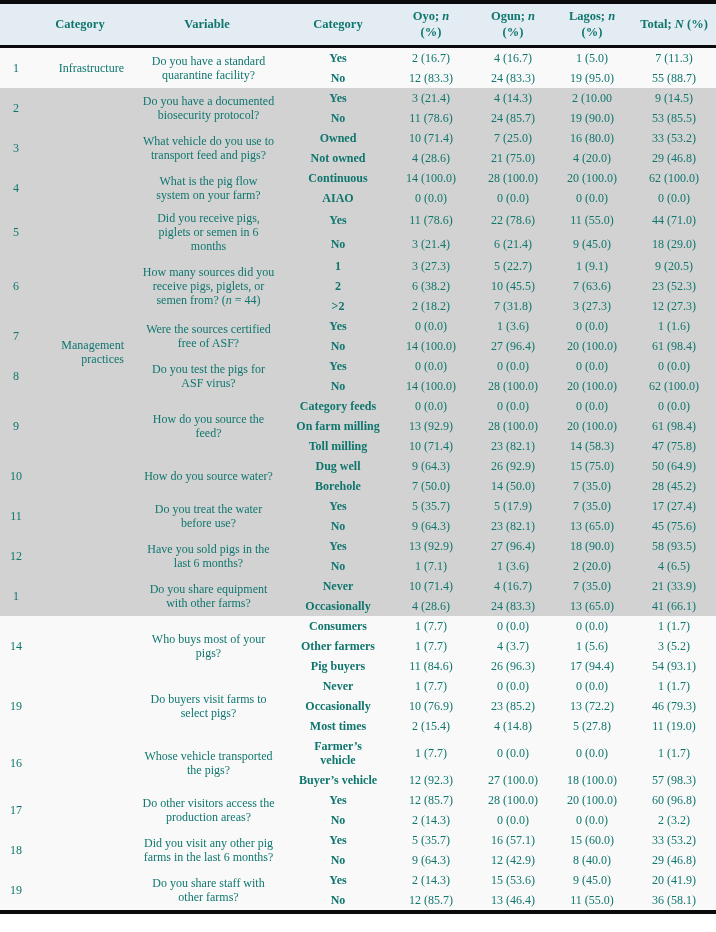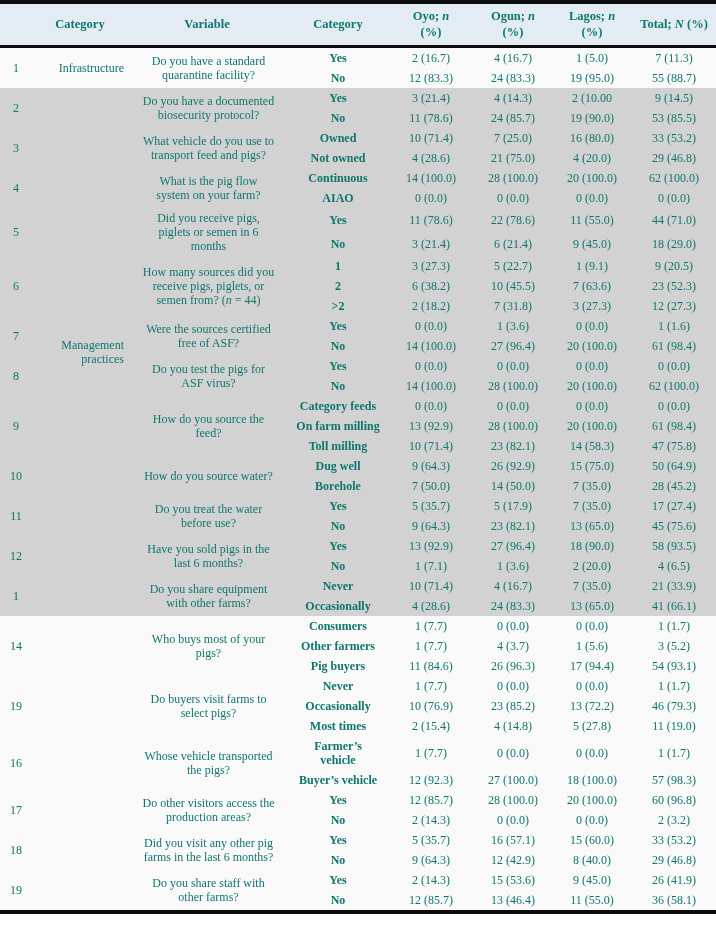--- a/index.html
+++ b/index.html
@@ -433,21 +433,21 @@
           <td class="val">29 (46.8)</td>
         </tr>
         <tr>
           <td class="num" rowspan="2">19</td>
           <td class="q" rowspan="2">Do you share staff with
 other farms?</td>
           <td class="resp">Yes</td>
           <td class="val">2 (14.3)</td>
           <td class="val">15 (53.6)</td>
           <td class="val">9 (45.0)</td>
-          <td class="val">26 (41.9)</td>
+          <td class="val">20 (41.9)</td>
         </tr>
         <tr>
           <td class="resp">No</td>
           <td class="val">12 (85.7)</td>
           <td class="val">13 (46.4)</td>
           <td class="val">11 (55.0)</td>
           <td class="val">36 (58.1)</td>
         </tr>
       </tbody>
     </table>

